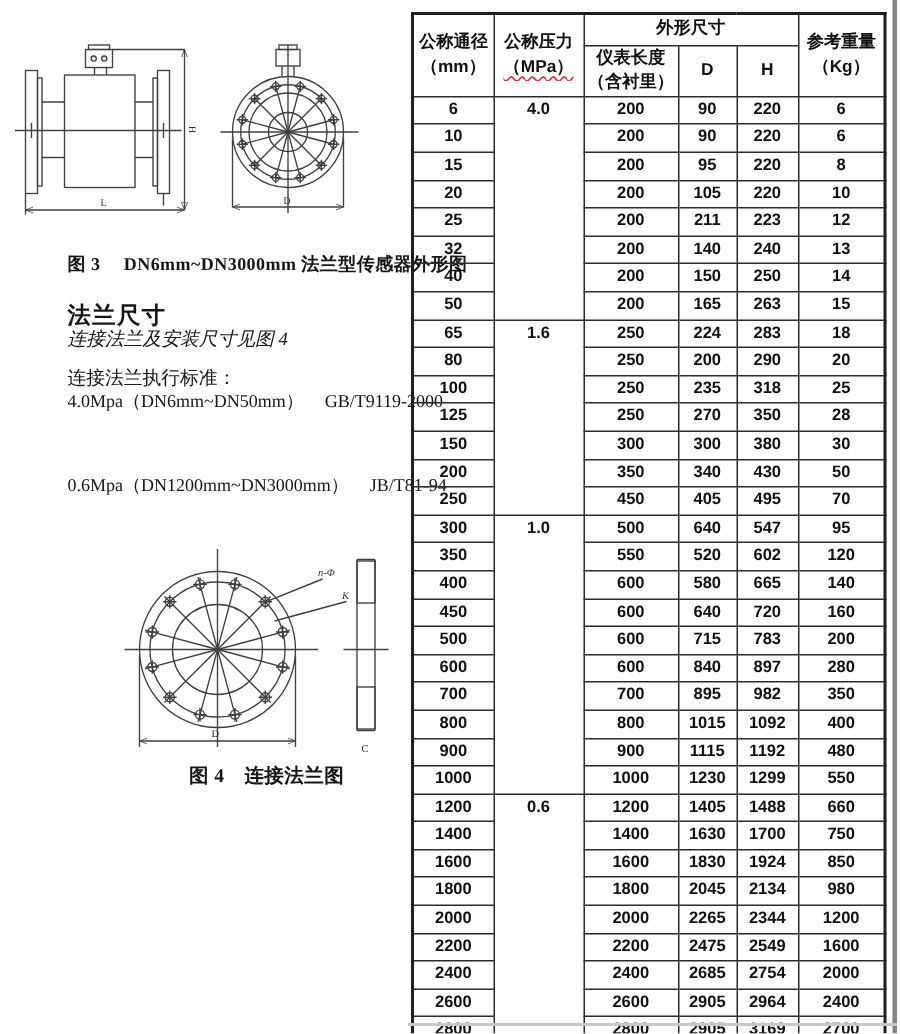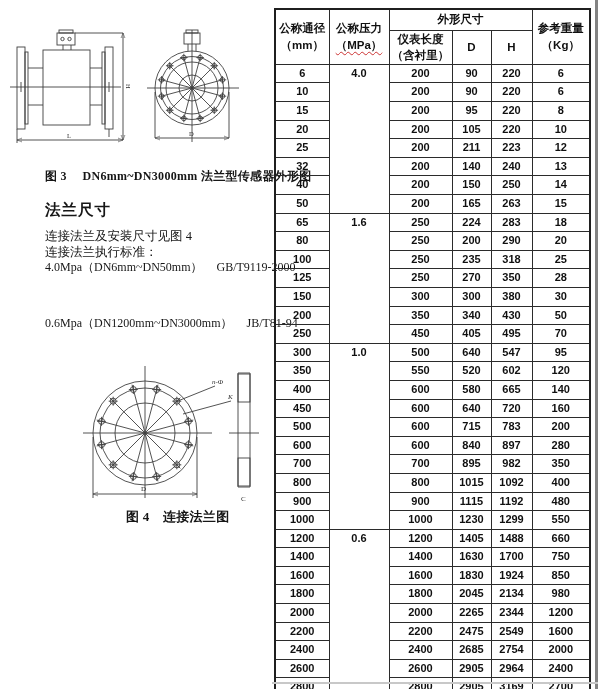--- a/index.html
+++ b/index.html
@@ -144,21 +144,21 @@
       <line x1="150" y1="67" x2="150" y2="113"></line>
       <line x1="224" y1="67" x2="224" y2="113"></line>
       <line x1="150" y1="113" x2="224" y2="113" marker-start="url(#ar3)" marker-end="url(#ar3)"></line>
       <text x="184" y="111" font-size="6.5">D</text>
     </g>
   </svg>
 
   <div class="doc-text fig-caption" style="top:168px;">图 3　 DN6mm~DN3000mm 法兰型传感器外形图</div>
 
   <div class="doc-text section-heading" style="top:200px;">法兰尺寸</div>
-  <div class="doc-text body-line" style="top:228px;">连接法兰及安装尺寸见图 4</div>
+  <div class="doc-text body-line" style="top:218px;font-style:italic;">连接法兰及安装尺寸见图 4</div>
   <div class="doc-text body-line" style="top:244px;">连接法兰执行标准：</div>
 
   <div class="doc-text std-line" style="top:259px;">
     <span>4.0Mpa（DN6mm~DN50mm）</span><span class="std-code">GB/T9119-2000</span>
   </div>
   <div class="doc-text std-line" style="top:315px;">
     <span>0.6Mpa（DN1200mm~DN3000mm）</span><span class="std-code">JB/T81-94</span>
   </div>
 
   <svg class="tech" style="left:55px;top:362px;" width="210" height="143" viewBox="0 0 210 143">

